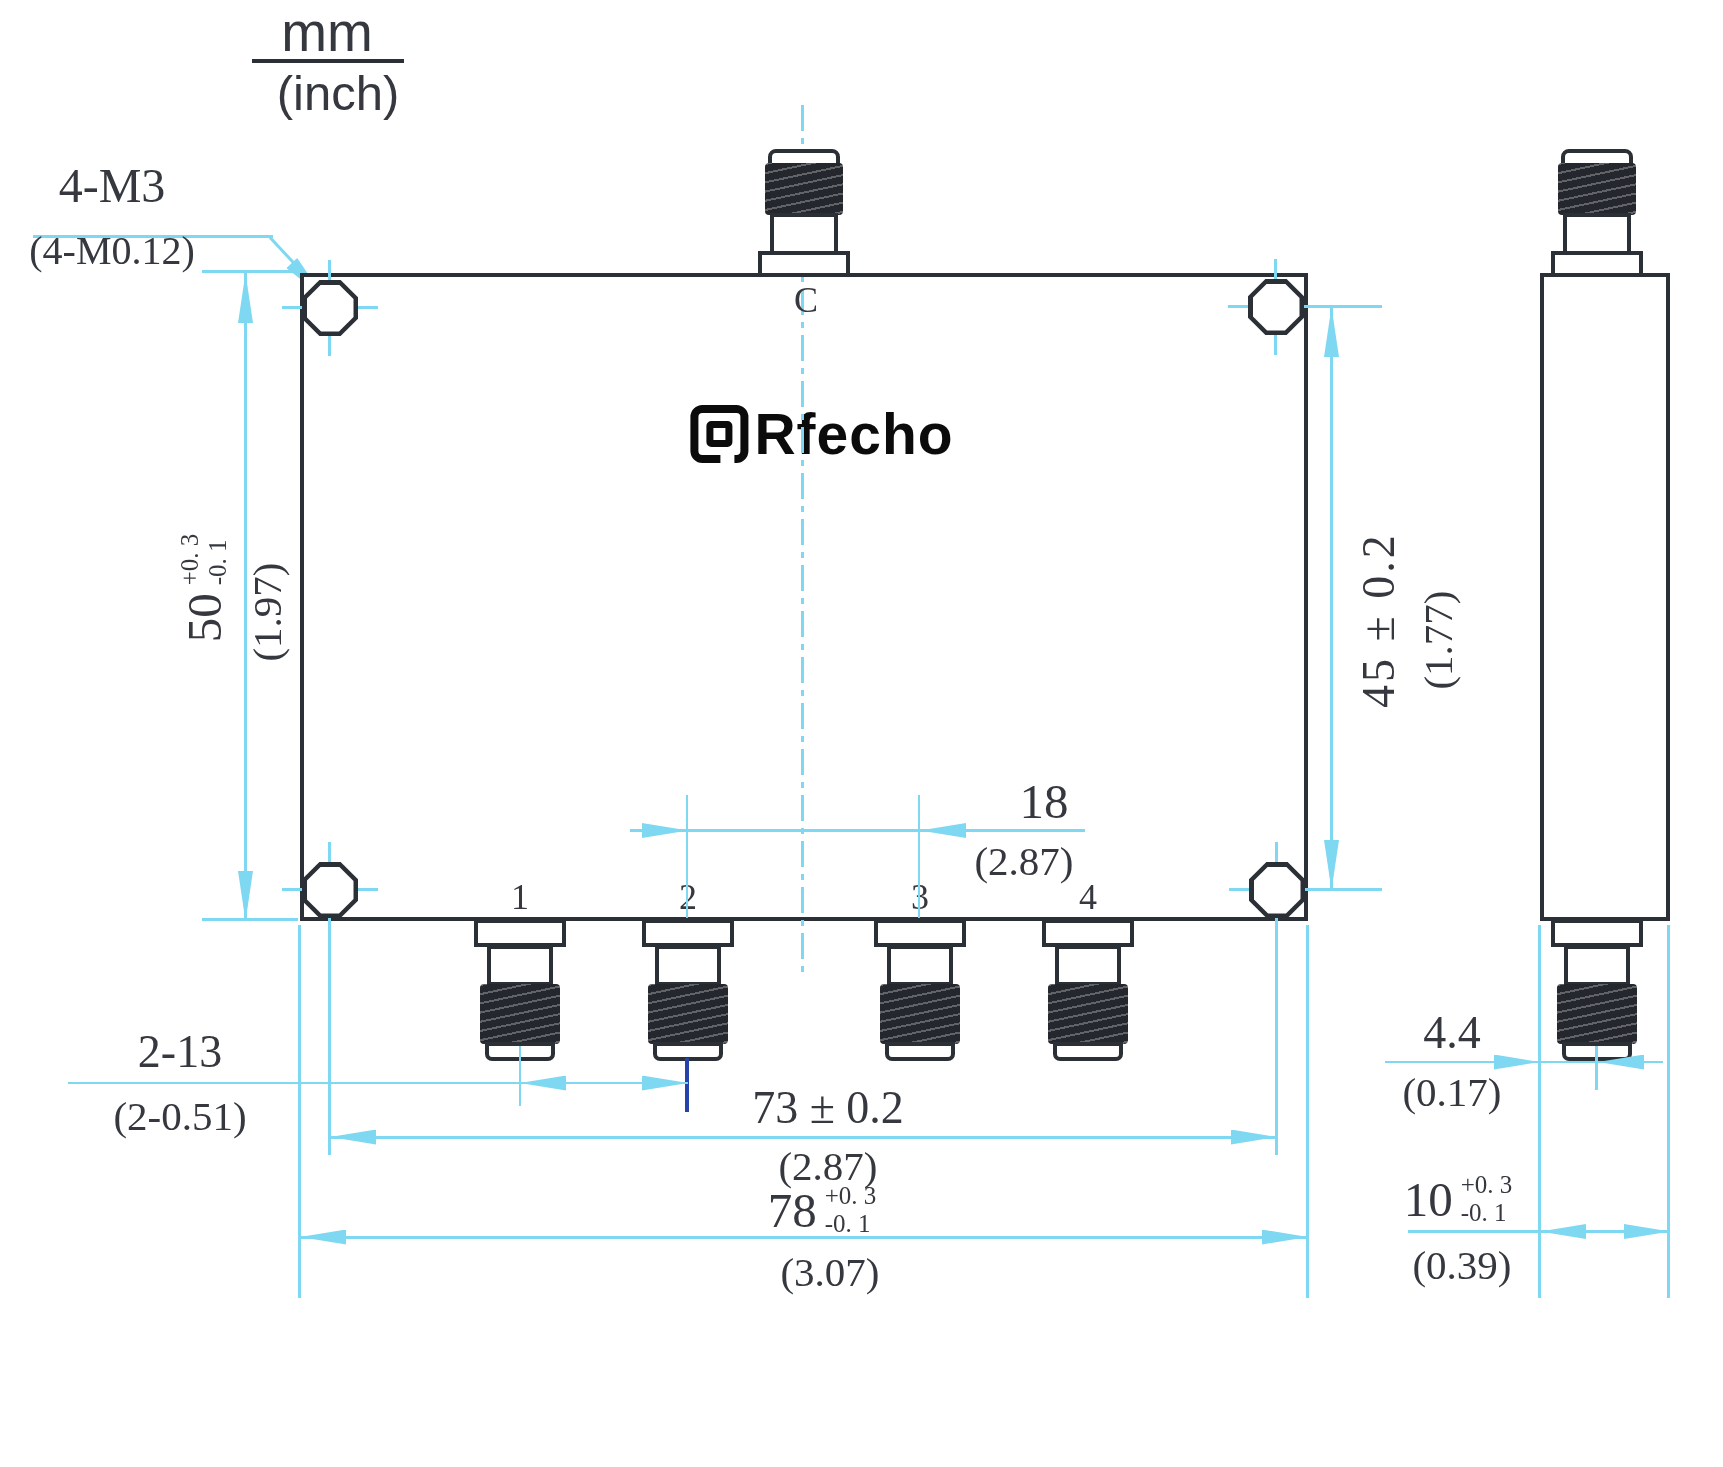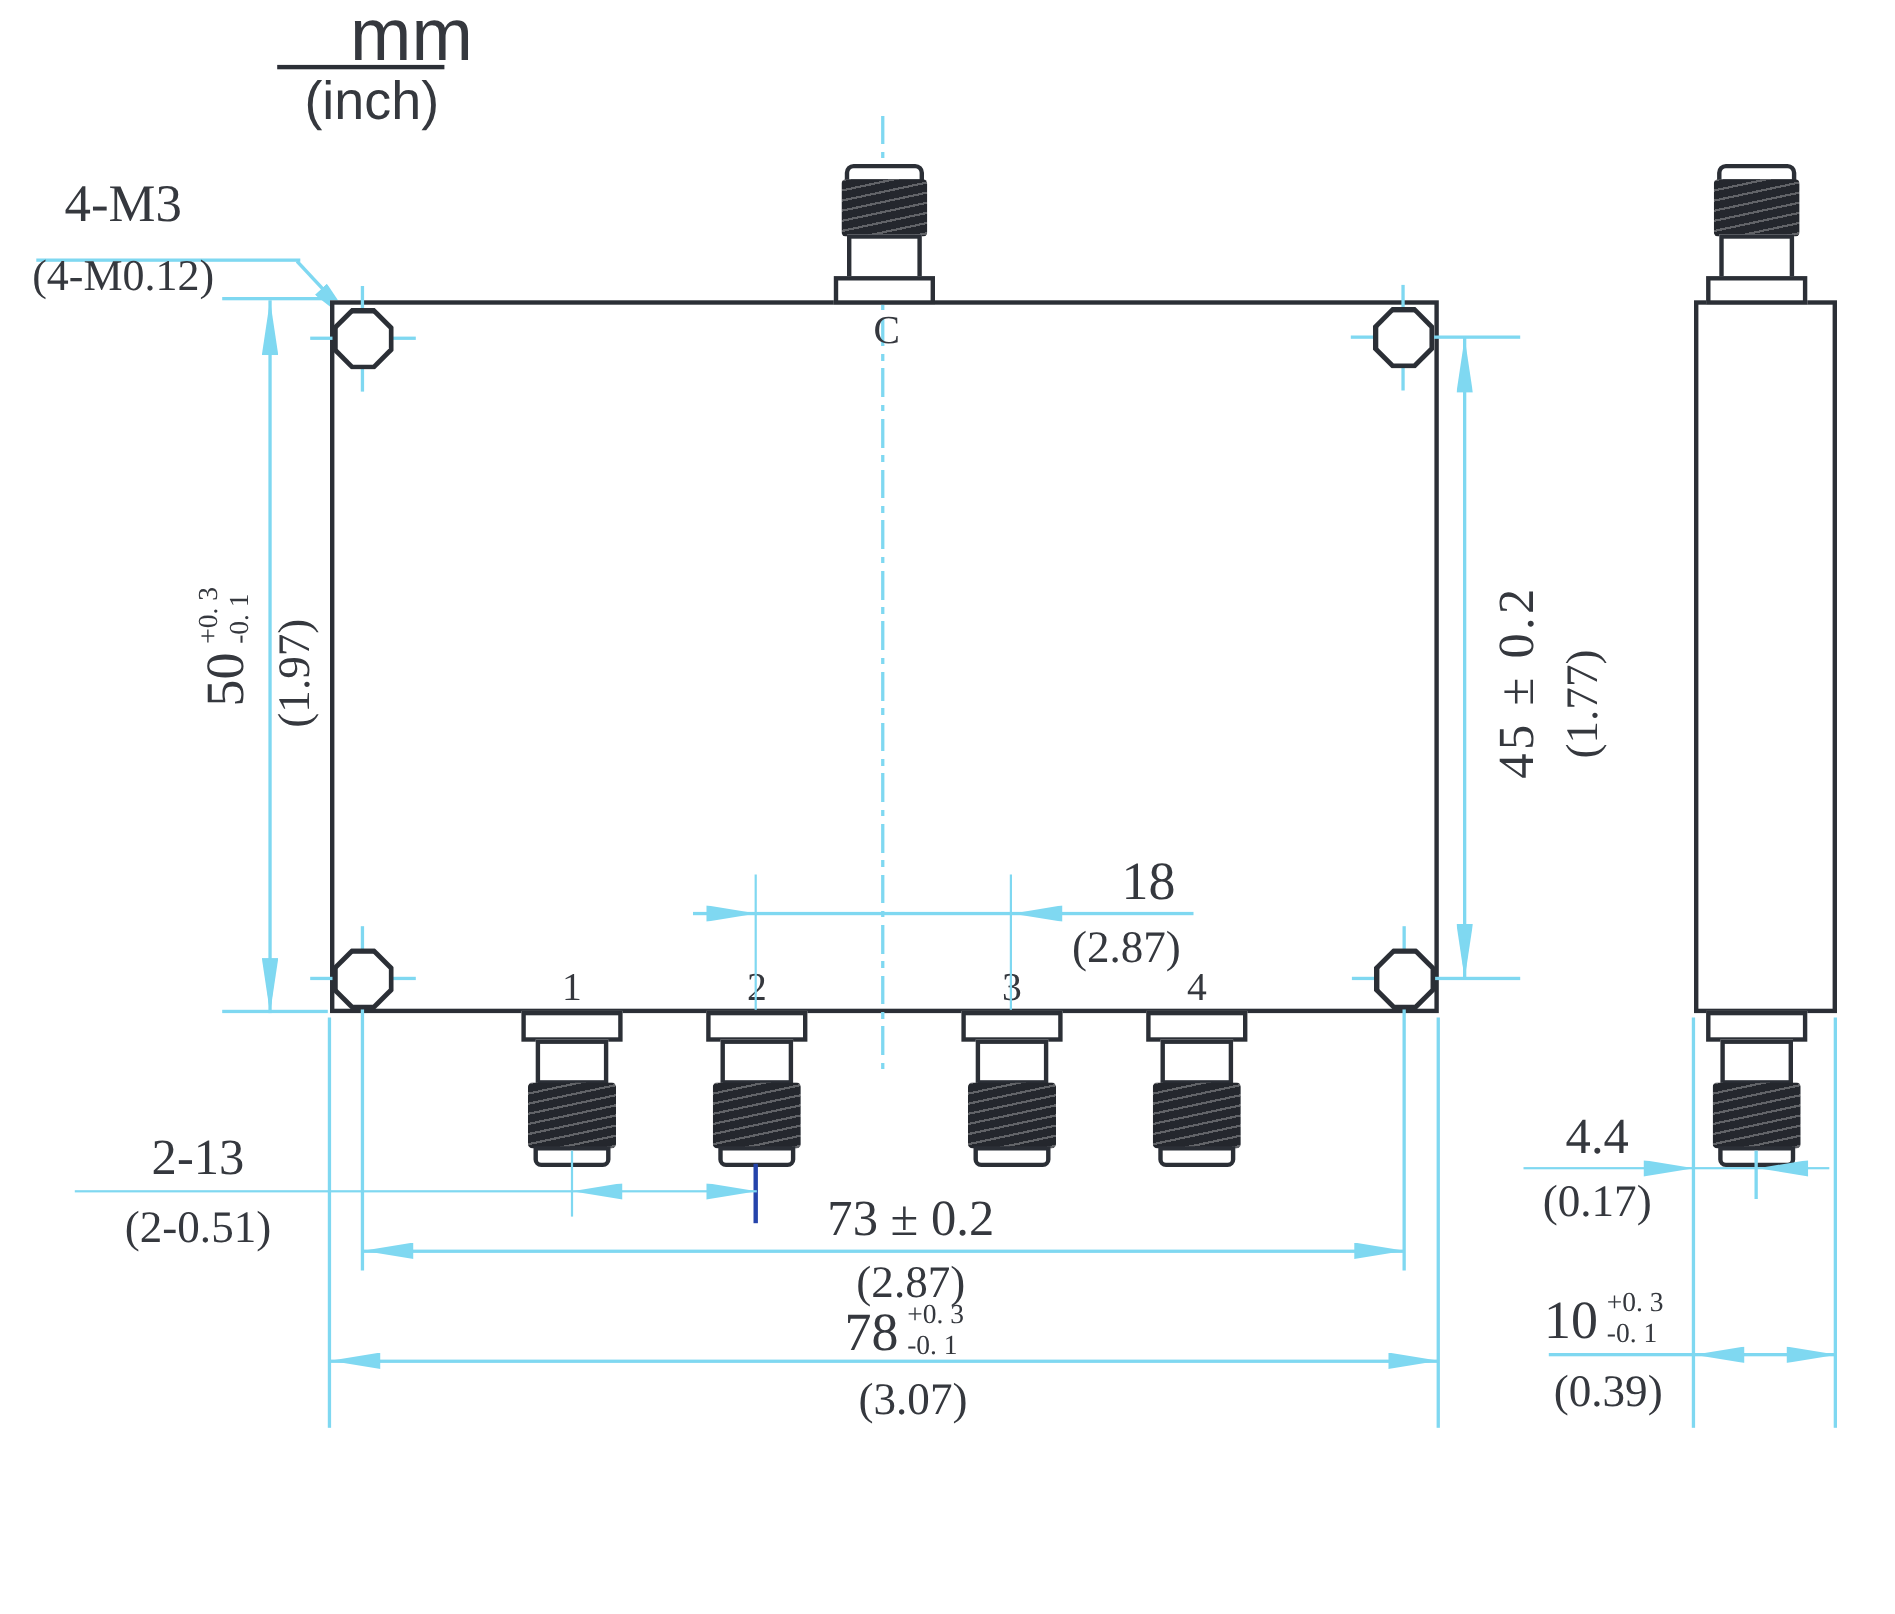--- a/index.html
+++ b/index.html
@@ -40,21 +40,21 @@
   
   .t{position:absolute;white-space:nowrap;transform:translate(-50%,-50%);line-height:1;}
   .trot{position:absolute;white-space:nowrap;transform:translate(-50%,-50%) rotate(-90deg);line-height:1;}
   .dimtxt{font-size:46px;}
   .inchtxt{font-size:41px;}
   .portlbl{font-size:36px;}
   .tolwrap{display:inline-flex;align-items:center;}
   .tolmain{font-size:49px;}
   .tolstack{display:inline-flex;flex-direction:column;font-size:25px;line-height:1.12;margin-left:8px;text-align:left;}
   .sans{font-family:"Liberation Sans",sans-serif;}
-  .unit-top{font-size:67px;margin-left:47px;}
+  .unit-top{font-size:55px;}
   .unit-bot{font-size:49px;}
   .note1{font-size:48px;}
   .note2{font-size:40px;}
   
   .logo{position:absolute;transform:translate(-50%,-50%);display:flex;align-items:center;
         font-family:"Liberation Sans",sans-serif;font-weight:bold;font-size:57px;color:#0b0b0c;letter-spacing:1px;}
   .lgi{position:relative;width:42px;height:42px;border:8px solid #0b0b0c;border-radius:12px;margin-right:6px;box-sizing:content-box;}
   .lgi::after{content:"";position:absolute;left:50%;top:50%;transform:translate(-50%,-50%);
         width:12px;height:12px;border:7px solid #0b0b0c;border-radius:5px;}
   .lgi::before{content:"";position:absolute;right:6px;bottom:-8px;width:14px;height:8px;background:#fff;}
@@ -71,20 +71,24 @@
   <div class="t sans unit-bot" style="left:338px;top:93px;">(inch)</div>
 
   <div class="t note1" style="left:112px;top:186px;">4-M3</div>
   <div class="ln" style="left:33px;top:235px;width:240px;height:3px;"></div>
   <div class="t note2" style="left:112px;top:251px;">(4-M0.12)</div>
   <div class="ln" style="left:270px;top:236px;width:76px;height:3px;transform-origin:0 50%;transform:rotate(47deg);"></div>
   <div class="arr aR" style="left:277px;top:288.5px;transform-origin:100% 50%;transform:rotate(47deg);"></div>
 
   <div class="outl" style="left:300px;top:273px;width:1008px;height:648px;"></div>
 
+  <div class="logo" style="left:822px;top:434px;">
+    <span class="lgi"></span>
+    <span>Rfecho</span>
+  </div>
 
   <div class="cline" style="left:801px;top:105px;height:873px;"></div>
 
   <div class="ln" style="left:282px;top:306px;width:96px;height:3px;"></div>
   <div class="ln" style="left:328px;top:260px;width:3px;height:96px;"></div>
   <div class="oct" style="left:302px;top:280px;"></div>
 
   <div class="ln" style="left:1228px;top:305px;width:154px;height:3px;"></div>
   <div class="ln" style="left:1274px;top:259px;width:3px;height:96px;"></div>
   <div class="oct" style="left:1248px;top:279px;"></div>

